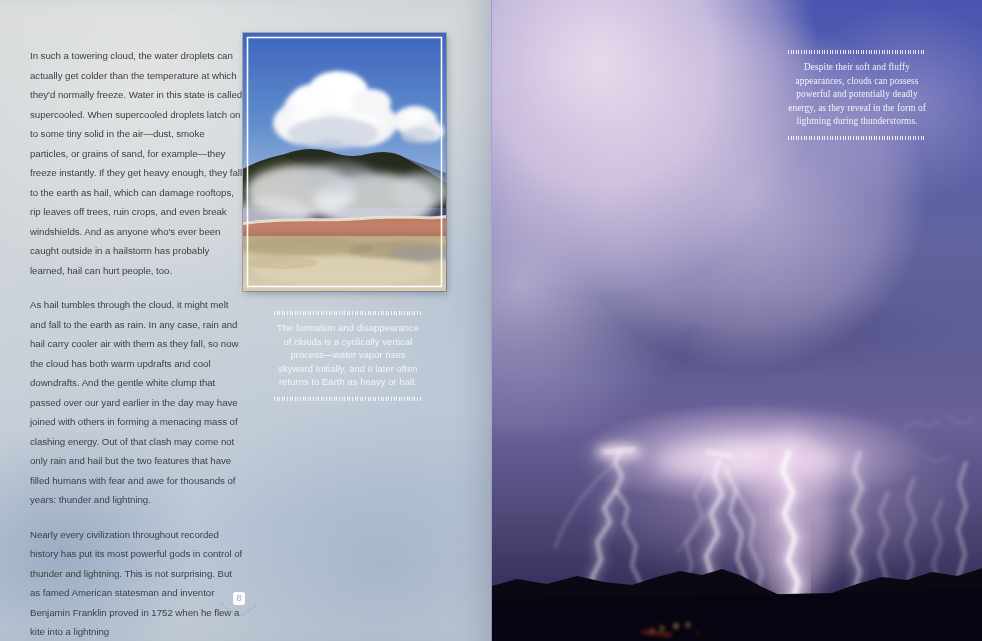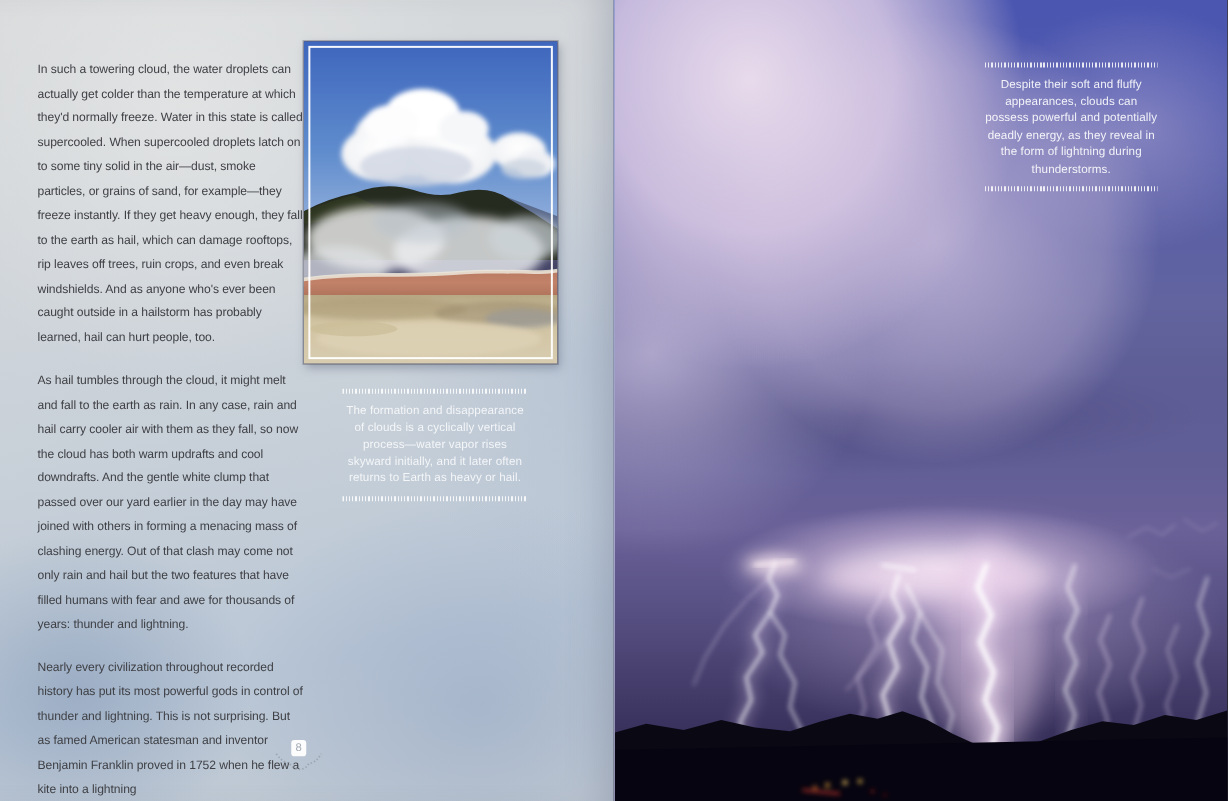--- a/index.html
+++ b/index.html
@@ -62,20 +62,21 @@
     border-left:1.5px solid rgba(195,200,228,0.65);box-sizing:border-box;
     background:
       radial-gradient(36% 8% at 53% 71%, rgba(252,240,250,0.85), rgba(238,214,240,0.40) 55%, transparent 100%),
       radial-gradient(55% 20% at 58% 77%, rgba(212,188,224,0.45), transparent 75%),
       radial-gradient(52% 42% at 22% 10%, rgba(238,224,238,0.96), rgba(219,203,229,0.85) 45%, rgba(196,182,215,0.50) 70%, transparent 86%),
       radial-gradient(45% 34% at 52% 30%, rgba(205,192,222,0.78), rgba(188,176,210,0.40) 62%, transparent 82%),
       radial-gradient(48% 34% at 6% 44%, rgba(193,183,214,0.80), transparent 75%),
       radial-gradient(34% 22% at 85% 16%, rgba(208,194,225,0.40), transparent 70%),
       radial-gradient(70% 9% at 40% 52%, rgba(58,56,108,0.45), transparent 80%),
       linear-gradient(180deg,#4a56b0 0%,#4f58ad 12%,#5a5fa6 26%,#62649f 38%,#5e5d95 48%,#615e96 58%,#6a6198 66%,#5b5488 74%,#4c4574 82%,#3b3460 90%,#272246 100%);
+    font-family: Liberation Serif, serif;
   }
   .storm-svg{position:absolute;left:0;top:0;}
 </style>
 </head>
 <body>
 
 <div class="spread">
 
   <div class="left-page">
 

